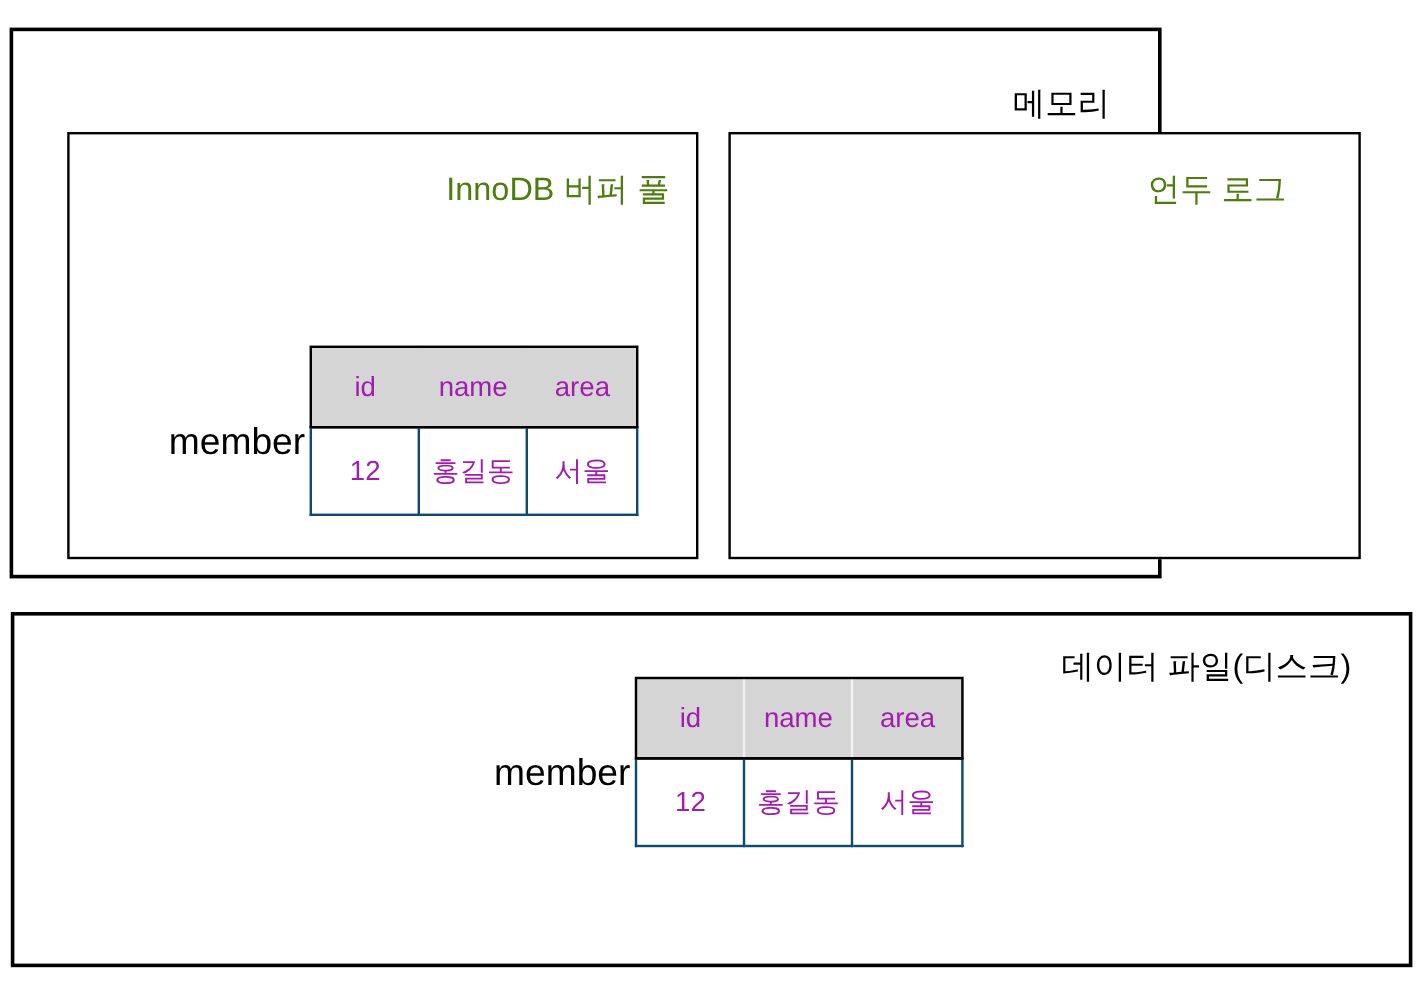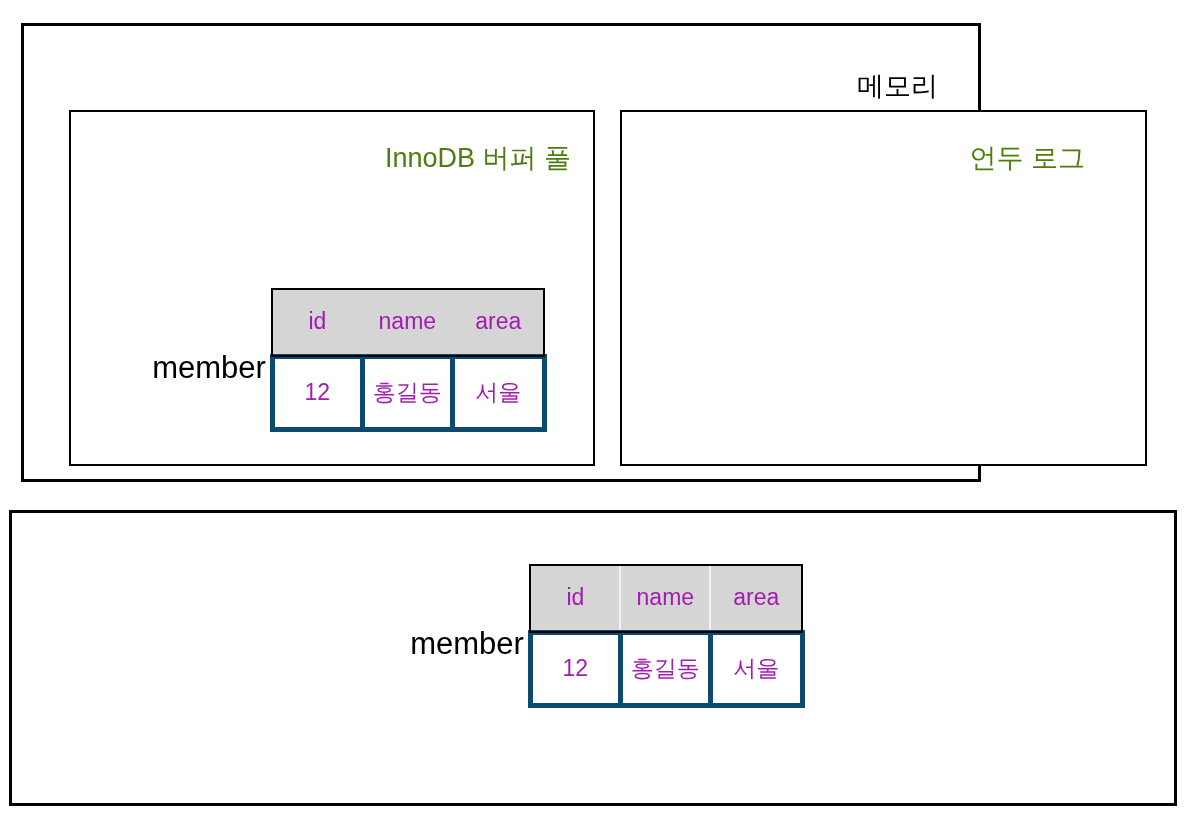--- a/index.html
+++ b/index.html
@@ -23,21 +23,21 @@
   }
 
   
   .region-box {
     position: absolute;
     box-sizing: border-box;
     border: 3px solid #000000;
     background: #ffffff;
   }
   #memory-region {
-    left: 21px;
+    left: 8px;
     top: 23px;
     width: 960px;
     height: 459px;
   }
   #datafile-region {
     left: 9px;
     top: 510px;
     width: 1168px;
     height: 296px;
   }
@@ -145,21 +145,21 @@
   }
   table.data-table th {
     background: #d5d5d5;
     border: 2px solid #d5d5d5;
     border-bottom: 2px solid #000000;
     height: 67px;
     padding: 0;
   }
   table.data-table td {
     background: #ffffff;
-    border: 5px solid #0c4a6e;
+    border: 2px solid #0c4a6e;
     height: 73px;
     padding: 0;
   }
   
   #buffer-table th { border-left-color: #d5d5d5; border-right-color: #d5d5d5; border-top-color: #d5d5d5; }
   #buffer-table thead tr { outline: 2px solid #000000; outline-offset: -1px; }
   
   #disk-table th { border-left-color: #f2f2f2; border-right-color: #f2f2f2; border-top-color: #d5d5d5; }
   #disk-table th:first-child { border-left-color: #d5d5d5; }
   #disk-table th:last-child { border-right-color: #d5d5d5; }
@@ -210,20 +210,21 @@
     </div>
 
     <div class="subregion-box" id="undo-log-box">
       <div class="subregion-title" id="undo-log-title">언두 로그</div>
     </div>
 
   </div>
 
   <div class="region-box" id="datafile-region">
 
+    <div class="region-title" id="datafile-title">데이터 파일(디스크)</div>
 
     <div class="table-group" id="disk-table-group">
       <div class="table-label">member</div>
 
       <table class="data-table" id="disk-table">
         <colgroup>
           <col class="col-id">
             <col class="col-name">
             <col class="col-area">
         </colgroup>

